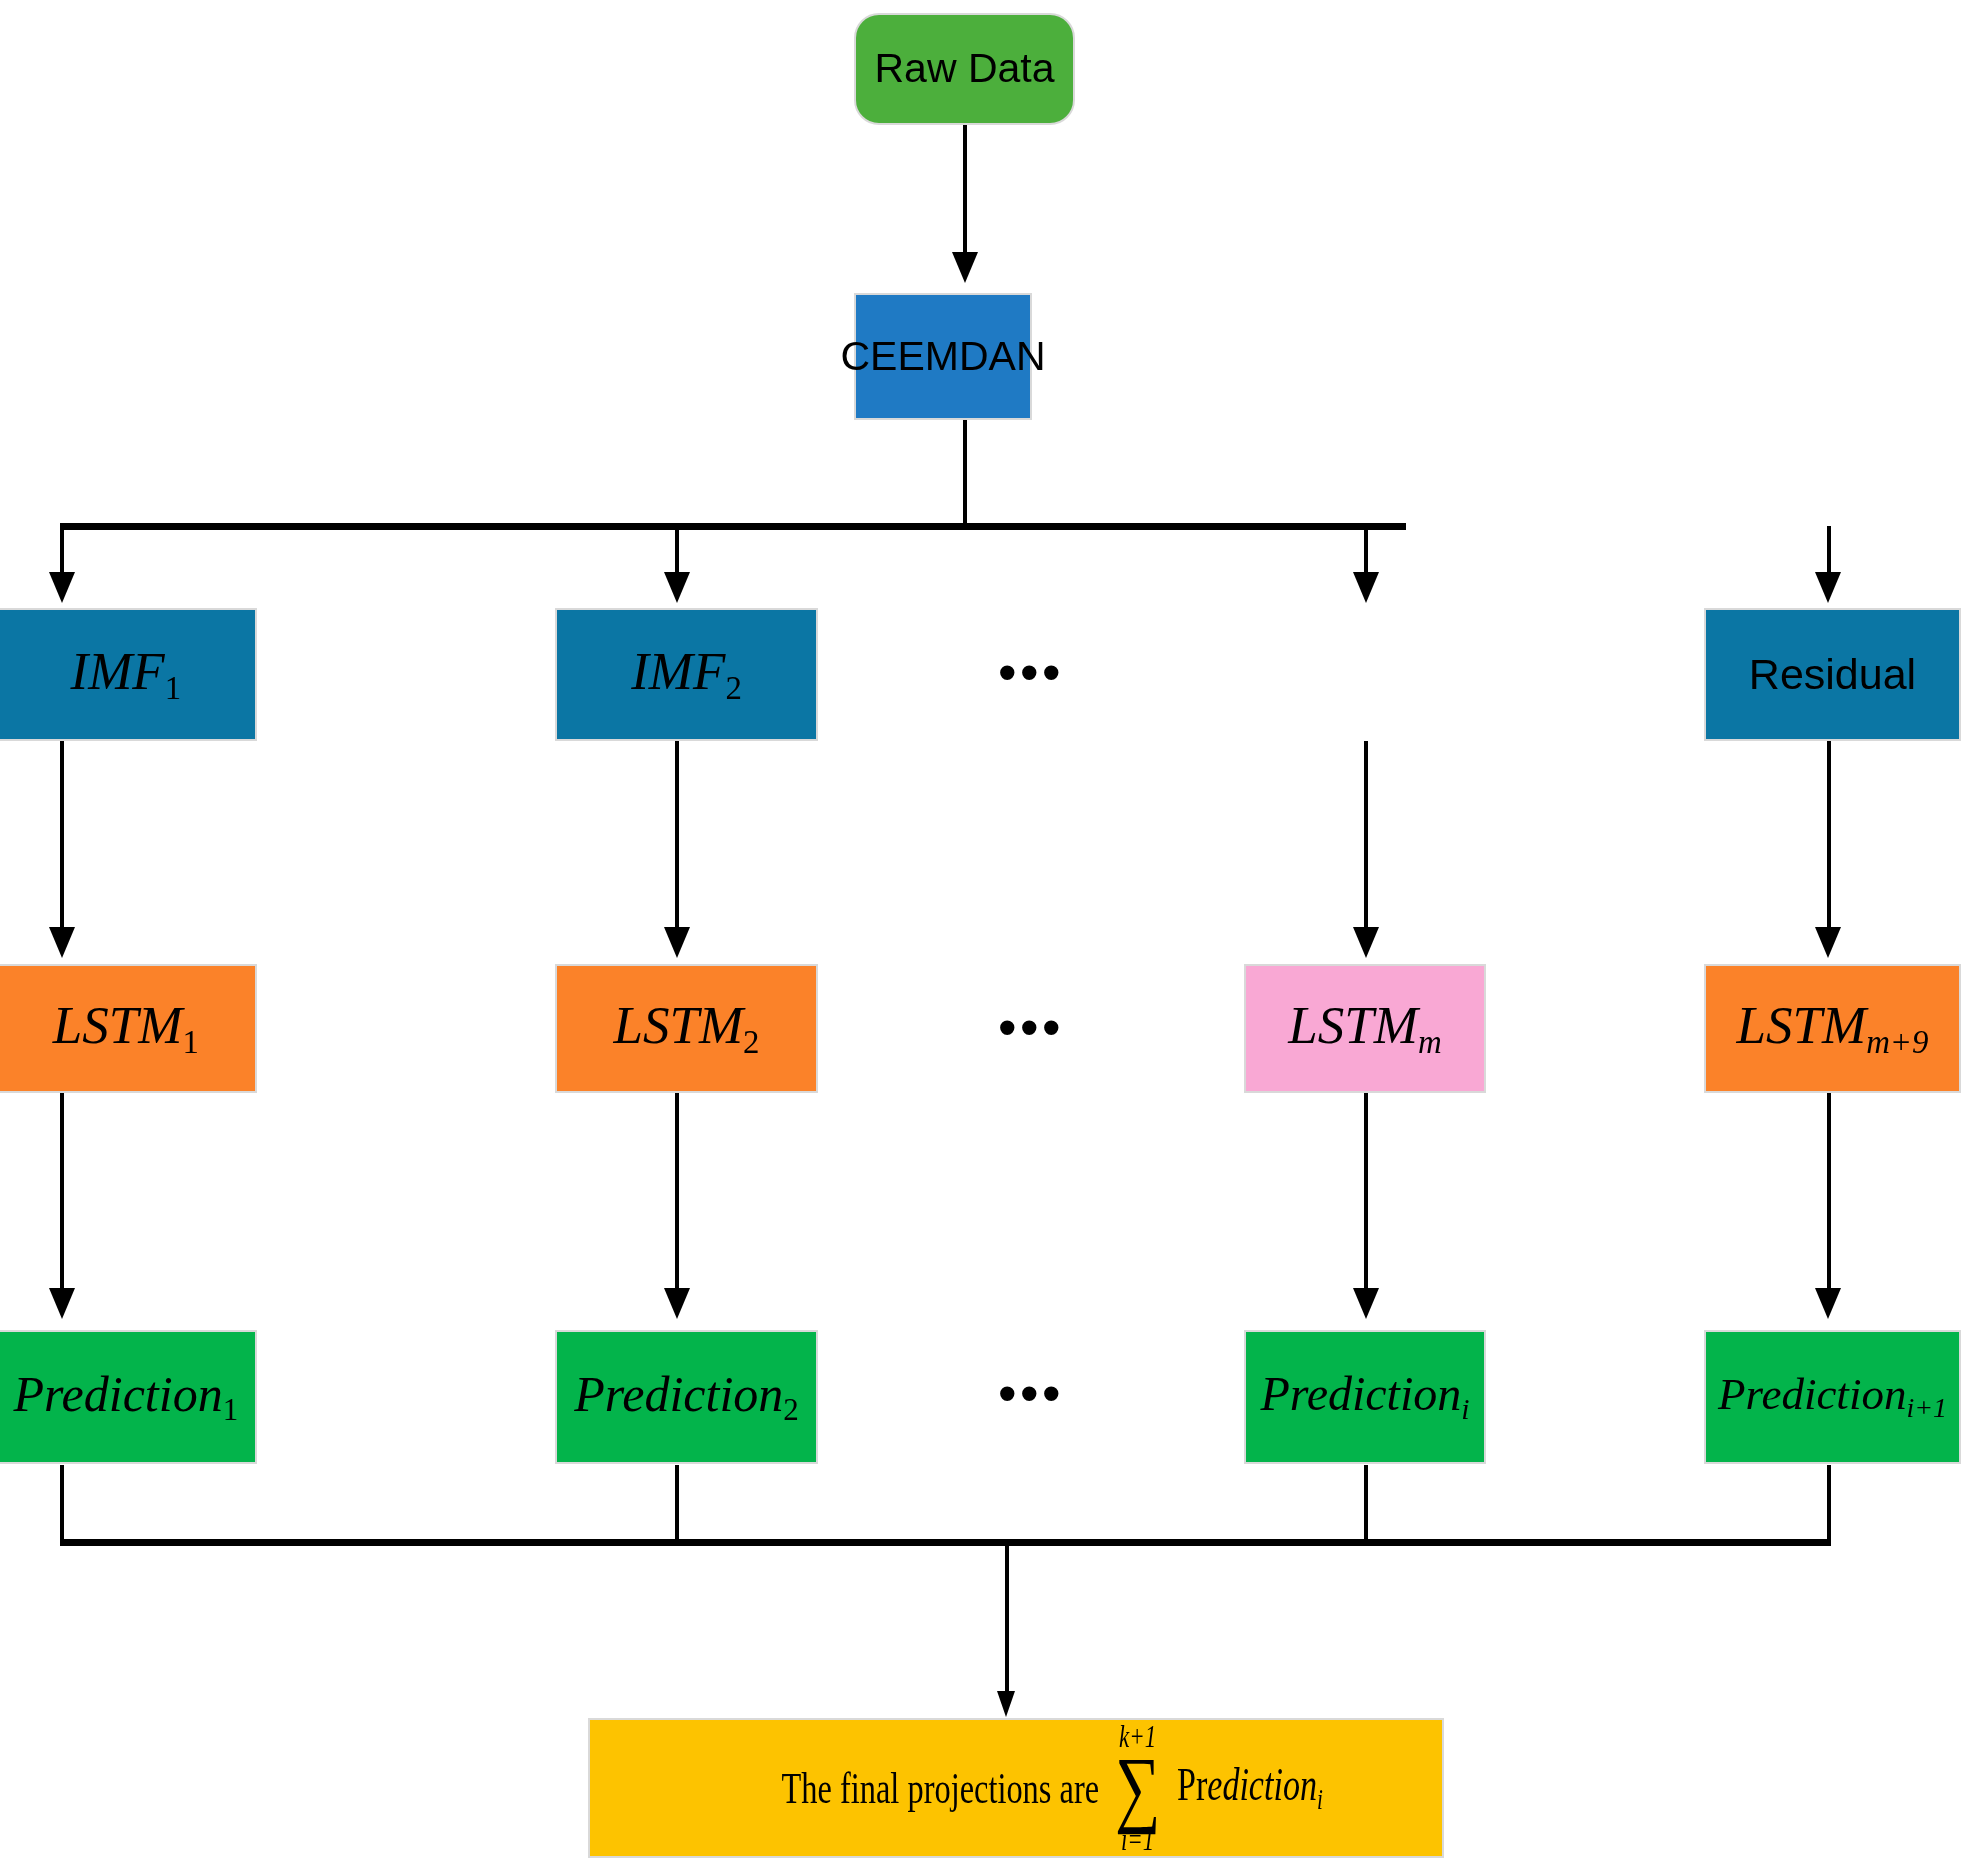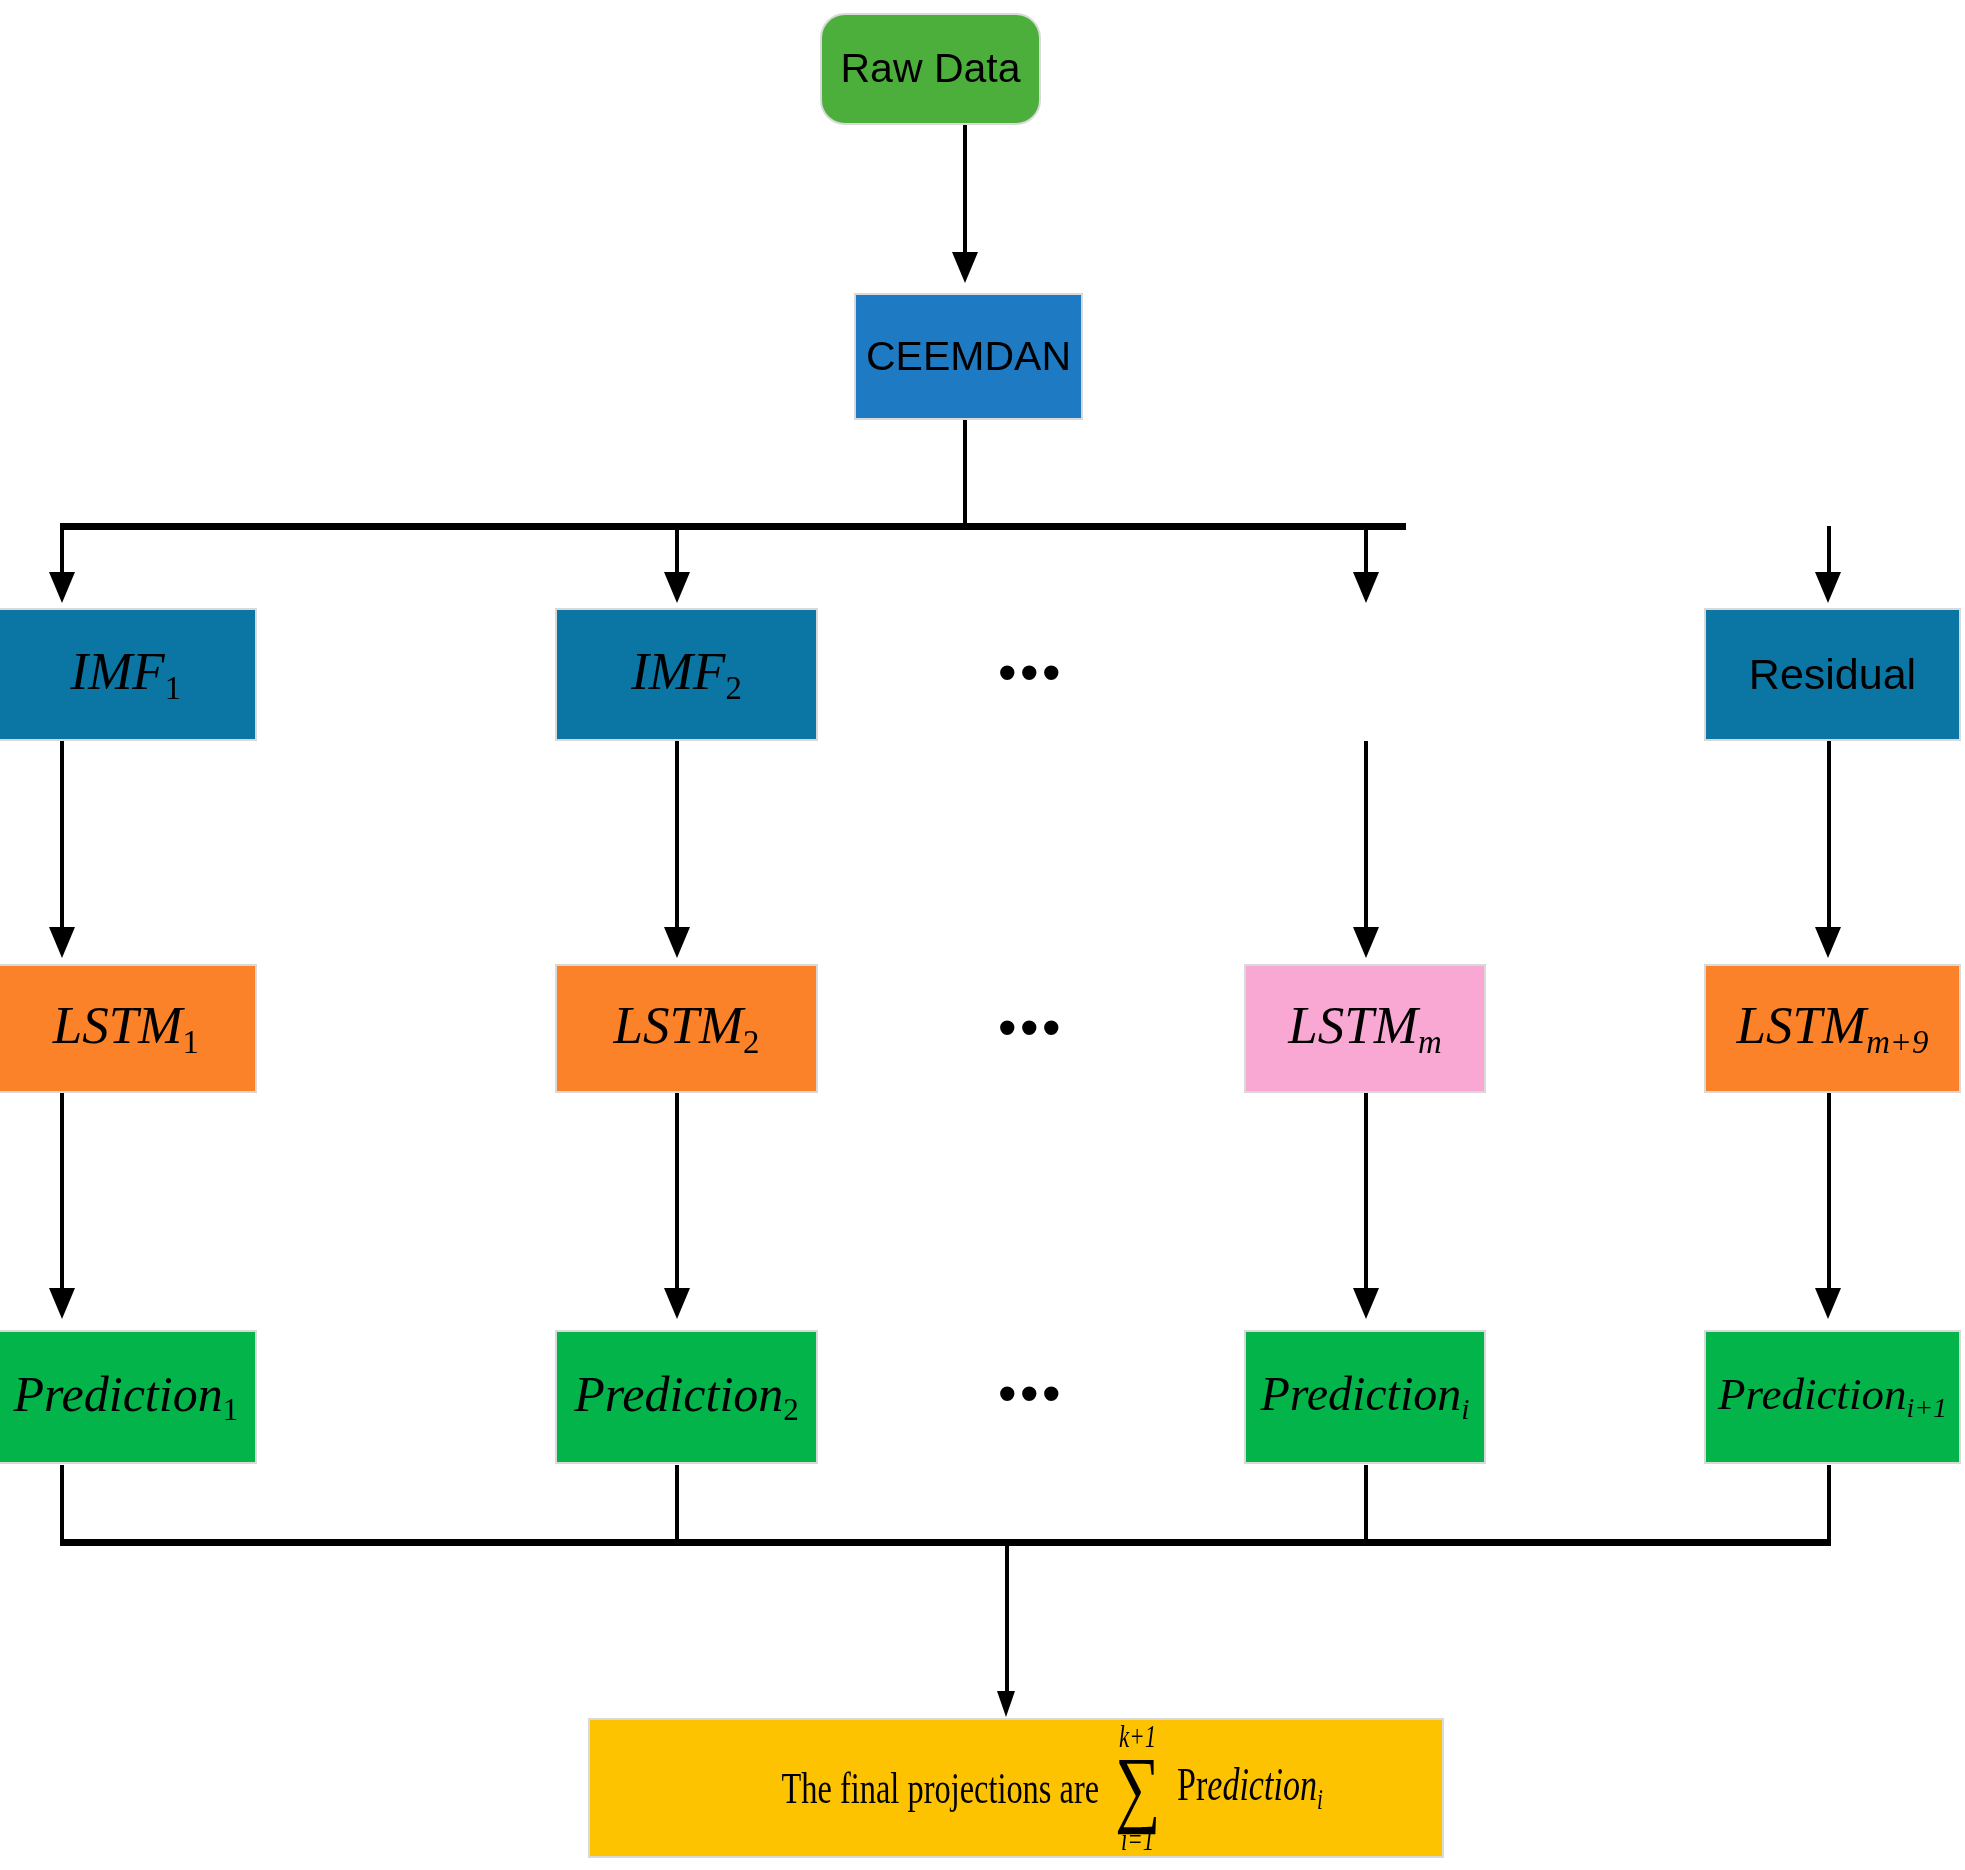--- a/index.html
+++ b/index.html
@@ -105,28 +105,28 @@
     white-space: nowrap;
   }
   .fx-pred .rm { font-style: normal; }
   .fx-pred .it { font-style: italic; }
 </style>
 </head>
 <body>
 
 <div id="canvas">
 
-  <div class="node rounded sans" style="left:820px; top:12.6px; width:221px; height:112px; background:#4caf3c; font-size:41px;justify-content:center;">
+  <div class="node rounded sans" style="left:854px; top:12.6px; width:221px; height:112px; background:#4caf3c; font-size:41px;justify-content:center;">
     <span>Raw Data</span>
   </div>
 
   <div class="conn vline" style="left:963px; top:125px; width:4px; height:134px;"></div>
   <div class="arrow" style="left:952px; top:252px;"></div>
 
-  <div class="node sans" style="left:854px; top:293px; width:229px; height:127px; background:#1f7ac4; font-size:41px;">
+  <div class="node sans" style="left:854px; top:293px; width:178px; height:127px; background:#1f7ac4; font-size:41px;">
     <span>CEEMDAN</span>
   </div>
 
   <div class="conn vline" style="left:963px; top:420px; width:4px; height:110px;"></div>
   <div class="conn hline" style="left:60px; top:523px; width:1346px; height:6.9px;"></div>
 
   <div class="conn vline" style="left:60px; top:526px; width:4px; height:53px;"></div>
   <div class="arrow" style="left:49px; top:572px;"></div>
 
   <div class="conn vline" style="left:675px; top:526px; width:4px; height:53px;"></div>

